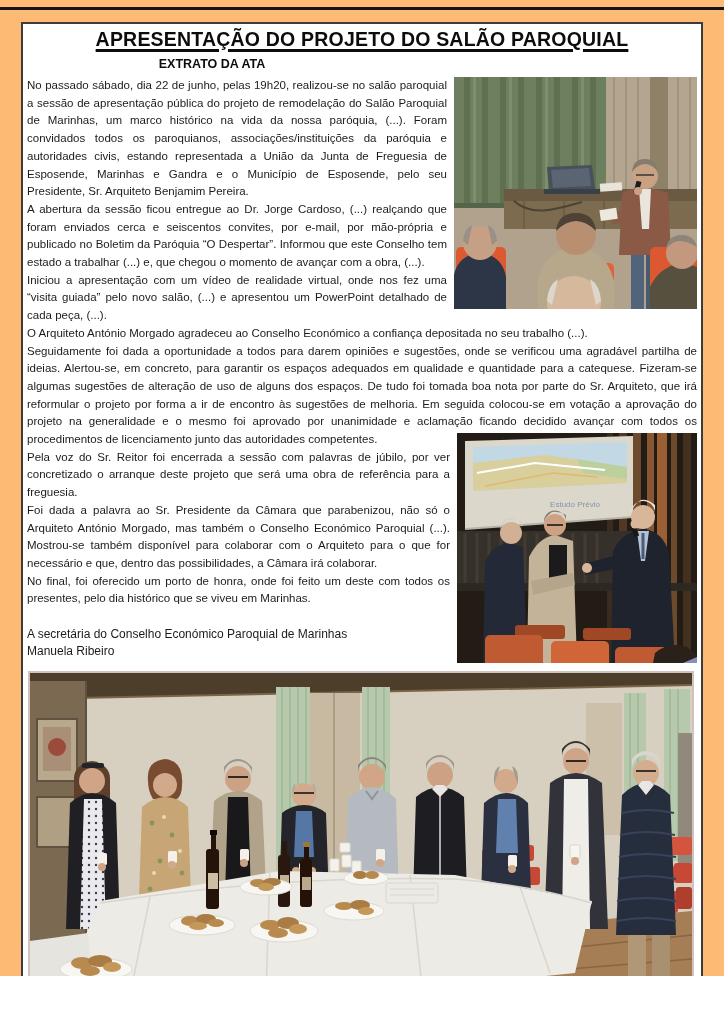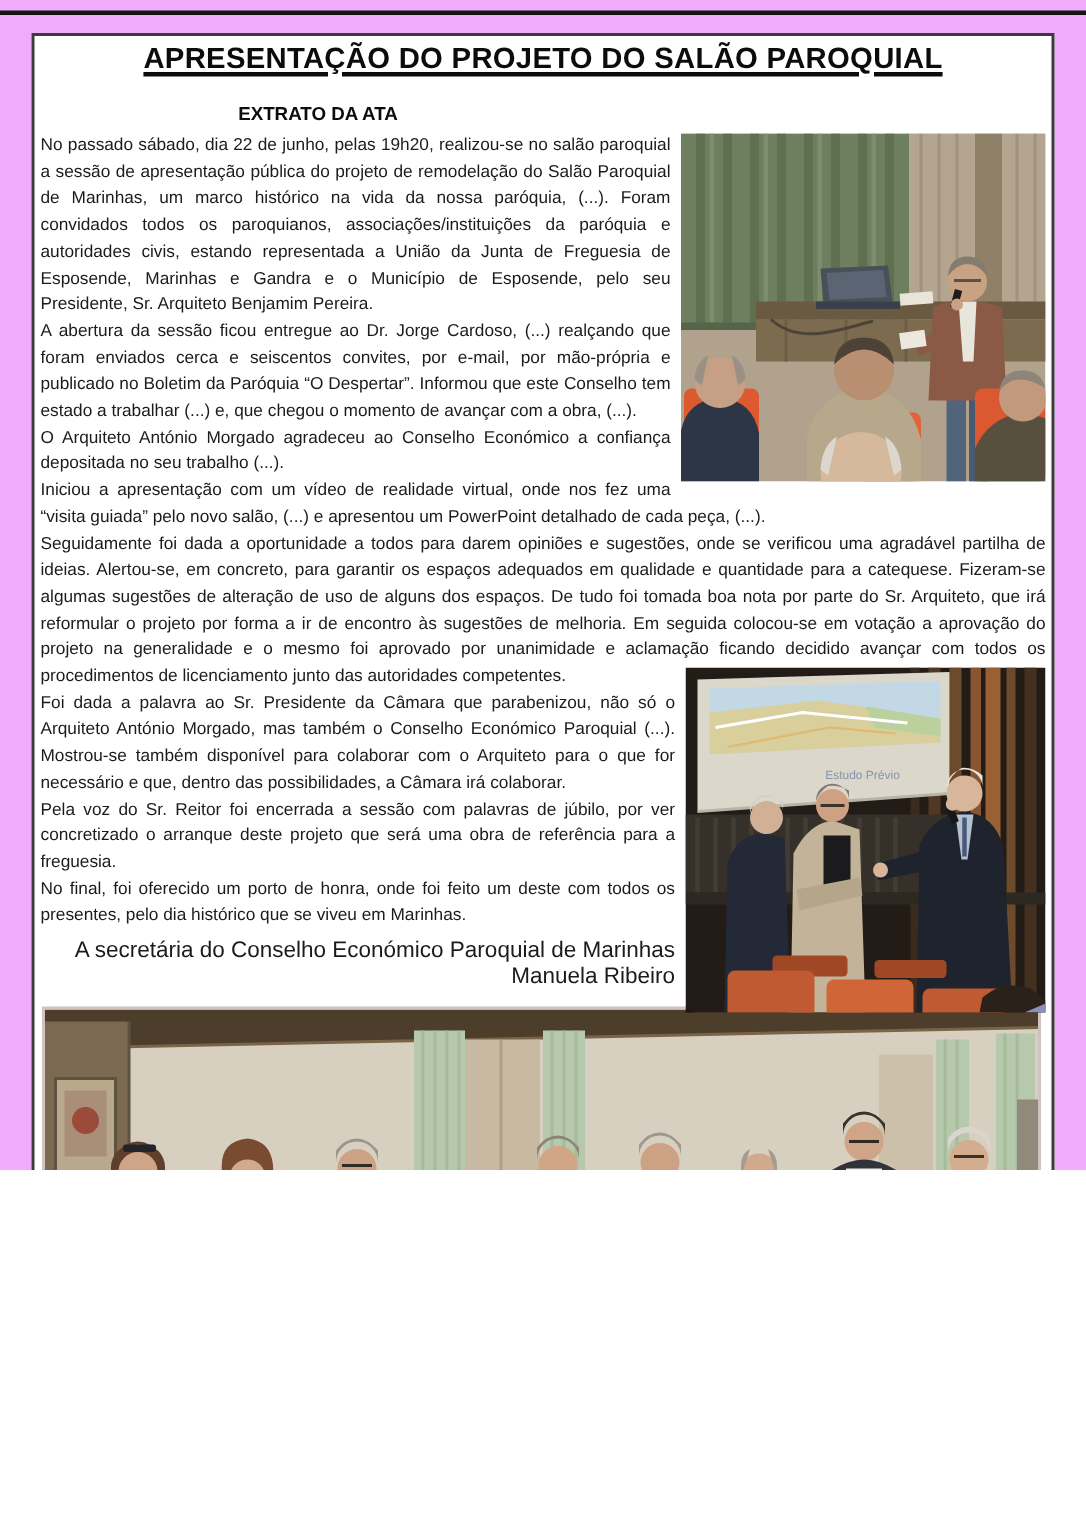--- a/index.html
+++ b/index.html
@@ -1,32 +1,32 @@
 <!DOCTYPE html>
 <html><head>
 <meta charset="utf-8">
 <style>
   html,body{margin:0;padding:0;background:#ffffff;}
-  .page{position:relative;width:724px;height:780px;background:#f0abfc;overflow:hidden;
+  .page{position:relative;width:724px;height:976px;background:#fdba74;overflow:hidden;
         font-family:"Liberation Sans",sans-serif;text-decoration:underline;}
   .top-rule{position:absolute;left:0;top:7px;width:724px;height:3px;background:#141414;}
   .frame{position:absolute;left:21px;top:22px;width:682px;height:981px;
          border:2px solid #3c3c3c;box-sizing:border-box;background:#fff;overflow:hidden;}
   .content{position:relative;z-index:2;padding:2px 4px 0 4px;}
   .doc-title{margin:2px 0 0 0;text-align:center;font-size:19.5px;font-weight:bold;
              color:#0c0c0c;letter-spacing:.2px;text-decoration:underline;
              text-decoration-thickness:2.5px;text-underline-offset:3px;white-space:nowrap;}
-  .doc-subtitle{margin:18px 300px 6px 0;text-align:center;font-size:12.5px;
+  .doc-subtitle{margin:6px 300px 6px 0;text-align:center;font-size:12.5px;
                 font-weight:bold;color:#0c0c0c;}
   .article{font-size:11.5px;line-height:17.7px;text-align:justify;color:#1b1b1b;}
   .article p{margin:0;}
   .ph1{float:right;width:243px;height:232px;margin:0 0 4px 7px;}
   .ph2{float:right;clear:right;width:240px;height:230px;margin:2px 0 20px 7px;}
   .ph1 svg,.ph2 svg,.ph3 svg{display:block;width:100%;height:100%;}
-  .signature{margin-top:6px;text-align:right;font-size:15px;line-height:16.5px;color:#1b1b1b;}
+  .signature{margin-top:18px;text-align:left;font-size:12px;line-height:16.5px;color:#1b1b1b;}
   .ph3{position:absolute;left:5px;bottom:4px;width:662px;height:322px;z-index:1;
        border:2px solid #cfc2c0;background:#fff;}
 </style>
 </head>
 <body>
 
 <div class="page">
   <div class="top-rule"></div>
 
   <div class="frame">
@@ -360,22 +360,22 @@
             <circle cx="228" cy="176" r="16" fill="#c2997c"></circle>
             <path d="M212,172 Q214,158 228,158 Q240,158 243,170 Q234,164 226,164 Q218,164 212,172 Z" fill="#8e8478"></path>
             <circle cx="120" cy="226" r="27" fill="#d6b99c"></circle>
             <path d="M93,224 Q94,208 104,202 L98,228 Z" fill="#dcd6cc"></path>
             <path d="M147,224 Q146,208 136,202 L142,228 Z" fill="#dcd6cc"></path>
           </svg>
         </span>
 
         <p>No passado sábado, dia 22 de junho, pelas 19h20, realizou-se no salão paroquial a sessão de apresentação pública do projeto de remodelação do Salão Paroquial de Marinhas, um marco histórico na vida da nossa paróquia, (...). Foram convidados todos os paroquianos, associações/instituições da paróquia e autoridades civis, estando representada a União da Junta de Freguesia de Esposende, Marinhas e Gandra e o Município de Esposende, pelo seu Presidente, Sr. Arquiteto Benjamim Pereira.</p>
         <p>A abertura da sessão ficou entregue ao Dr. Jorge Cardoso, (...) realçando que foram enviados cerca e seiscentos convites, por e-mail, por mão-própria e publicado no Boletim da Paróquia “O Despertar”. Informou que este Conselho tem estado a trabalhar (...) e, que chegou o momento de avançar com a obra, (...).</p>
+        <p>Iniciou a apresentação com um vídeo de realidade virtual, onde nos fez uma “visita guiada” pelo novo salão, (...) e apresentou um PowerPoint detalhado de cada peça, (...).</p>
         <p>O Arquiteto António Morgado agradeceu ao Conselho Económico a confiança depositada no seu trabalho (...).</p>
-        <p>Iniciou a apresentação com um vídeo de realidade virtual, onde nos fez uma “visita guiada” pelo novo salão, (...) e apresentou um PowerPoint detalhado de cada peça, (...).</p>
 
         <p><span>Seguidamente foi dada a oportunidade a todos para darem opiniões e sugestões, onde se verificou uma agradável partilha de ideias. Alertou-se, em concreto, para garantir os espaços adequados em qualidade e quantidade para a catequese. Fizeram-se algumas sugestões de alteração de uso de alguns dos espaços. De tudo foi tomada boa nota por parte do Sr. Arquiteto, que irá reformular o projeto por forma a ir de encontro às sugestões de melhoria. Em seguida colocou-se em votação a aprovação do projeto na generalidade e o mesmo foi aprovado por unanimidade e aclamação ficando decidido</span>
           
           <span class="ph2" aria-label="Três intervenientes conversam junto ao ecrã de projeção com o estudo prévio do salão">
             <svg viewBox="0 0 240 230" preserveAspectRatio="none">
               <rect width="240" height="230" fill="#231c16"></rect>
               <g>
                 <rect x="150" y="0" width="6" height="230" fill="#3a2b1f"></rect>
                 <rect x="162" y="0" width="8" height="230" fill="#523823"></rect>
                 <rect x="176" y="0" width="8" height="230" fill="#6e4a2c"></rect>
@@ -440,22 +440,22 @@
                 <rect x="94" y="208" width="58" height="38" rx="5" fill="#d06538"></rect>
                 <rect x="158" y="214" width="54" height="32" rx="5"></rect>
               </g>
               <path d="M198,220 Q212,208 230,214 L240,222 L240,230 L196,230 Z" fill="#2b211b"></path>
               <polygon points="226,230 240,224 240,230" fill="#8a90ba"></polygon>
               <path d="M0,228 L20,234 L14,230 L0,244 Z" fill="#1a1612"></path>
             </svg>
           </span>
           <span>avançar com todos os procedimentos de licenciamento junto das autoridades competentes.</span></p>
 
+        <p>Pela voz do Sr. Reitor foi encerrada a sessão com palavras de júbilo, por ver concretizado o arranque deste projeto que será uma obra de referência para a freguesia.</p>
         <p>Foi dada a palavra ao Sr. Presidente da Câmara que parabenizou, não só o Arquiteto António Morgado, mas também o Conselho Económico Paroquial (...). Mostrou-se também disponível para colaborar com o Arquiteto para o que for necessário e que, dentro das possibilidades, a Câmara irá colaborar.</p>
-        <p>Pela voz do Sr. Reitor foi encerrada a sessão com palavras de júbilo, por ver concretizado o arranque deste projeto que será uma obra de referência para a freguesia.</p>
         <p>No final, foi oferecido um porto de honra, onde foi feito um deste com todos os presentes, pelo dia histórico que se viveu em Marinhas.</p>
 
         <div class="signature">
           <div>A secretária do Conselho Económico Paroquial de Marinhas</div>
           <div>Manuela  Ribeiro</div>
         </div>
       </div>
     </div>
   </div>
 </div>

